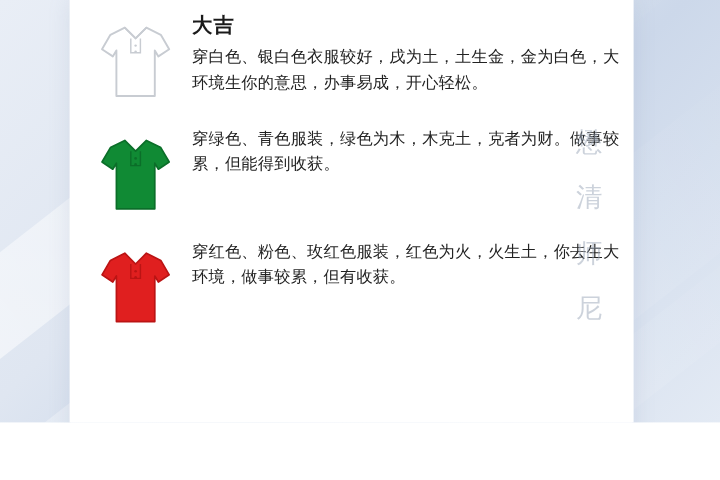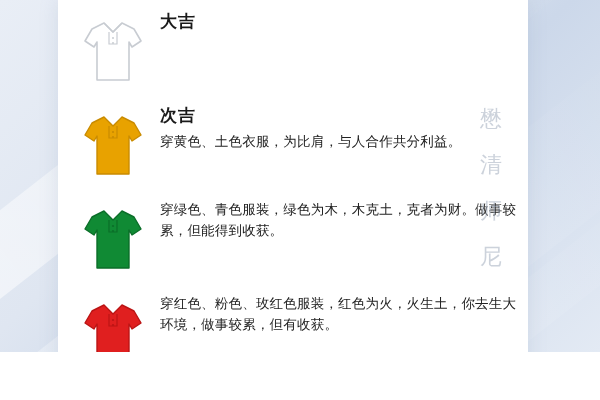--- a/index.html
+++ b/index.html
@@ -124,37 +124,24 @@
           <svg class="shirt" width="62" height="66" viewBox="0 0 62 66">
             <path d="M22 5 L10 11 L3 23 L12 29 L15 24 L15 62 L47 62 L47 24 L50 29 L59 23 L52 11 L40 5 L31 14 Z" fill="#ffffff" stroke="#c8ccd2" stroke-width="1.6" stroke-linejoin="round"></path>
             <path d="M22 5 L31 14 L40 5" fill="none" stroke="#c8ccd2" stroke-width="1.4"></path>
             <path d="M27 14 L27 26 L35 26 L35 14" fill="none" stroke="#c8ccd2" stroke-width="1.2"></path>
             <circle cx="31" cy="20" r="1" fill="#c8ccd2"></circle>
             <circle cx="31" cy="25" r="1" fill="#c8ccd2"></circle>
           </svg>
         </div>
         <div class="text-cell">
           <div class="row-title">大吉</div>
+          <div class="row-desc">穿白色、银白色衣服较好，戌为土，土生金，金为白色，大环境生你的意思，办事易成，开心轻松。</div>
         </div>
       </div>
 
-      <div class="row">
-        <div class="shirt-cell">
-          <svg class="shirt" width="62" height="66" viewBox="0 0 62 66">
-            <path d="M22 5 L10 11 L3 23 L12 29 L15 24 L15 62 L47 62 L47 24 L50 29 L59 23 L52 11 L40 5 L31 14 Z" fill="#e8a200" stroke="#c98b00" stroke-width="1.4" stroke-linejoin="round"></path>
-            <path d="M27 14 L27 26 L35 26 L35 14" fill="none" stroke="#c98b00" stroke-width="1.2"></path>
-            <circle cx="31" cy="20" r="1.1" fill="#c98b00"></circle>
-            <circle cx="31" cy="25" r="1.1" fill="#c98b00"></circle>
-          </svg>
-        </div>
-        <div class="text-cell">
-          <div class="row-title">次吉</div>
-          <div class="row-desc">穿黄色、土色衣服，为比肩，与人合作共分利益。</div>
-        </div>
-      </div>
 
       <div class="row">
         <div class="shirt-cell">
           <svg class="shirt" width="62" height="66" viewBox="0 0 62 66">
             <path d="M22 5 L10 11 L3 23 L12 29 L15 24 L15 62 L47 62 L47 24 L50 29 L59 23 L52 11 L40 5 L31 14 Z" fill="#108a34" stroke="#0b6e29" stroke-width="1.4" stroke-linejoin="round"></path>
             <path d="M27 14 L27 26 L35 26 L35 14" fill="none" stroke="#0b6e29" stroke-width="1.2"></path>
             <circle cx="31" cy="20" r="1.1" fill="#0b6e29"></circle>
             <circle cx="31" cy="25" r="1.1" fill="#0b6e29"></circle>
           </svg>
         </div>

